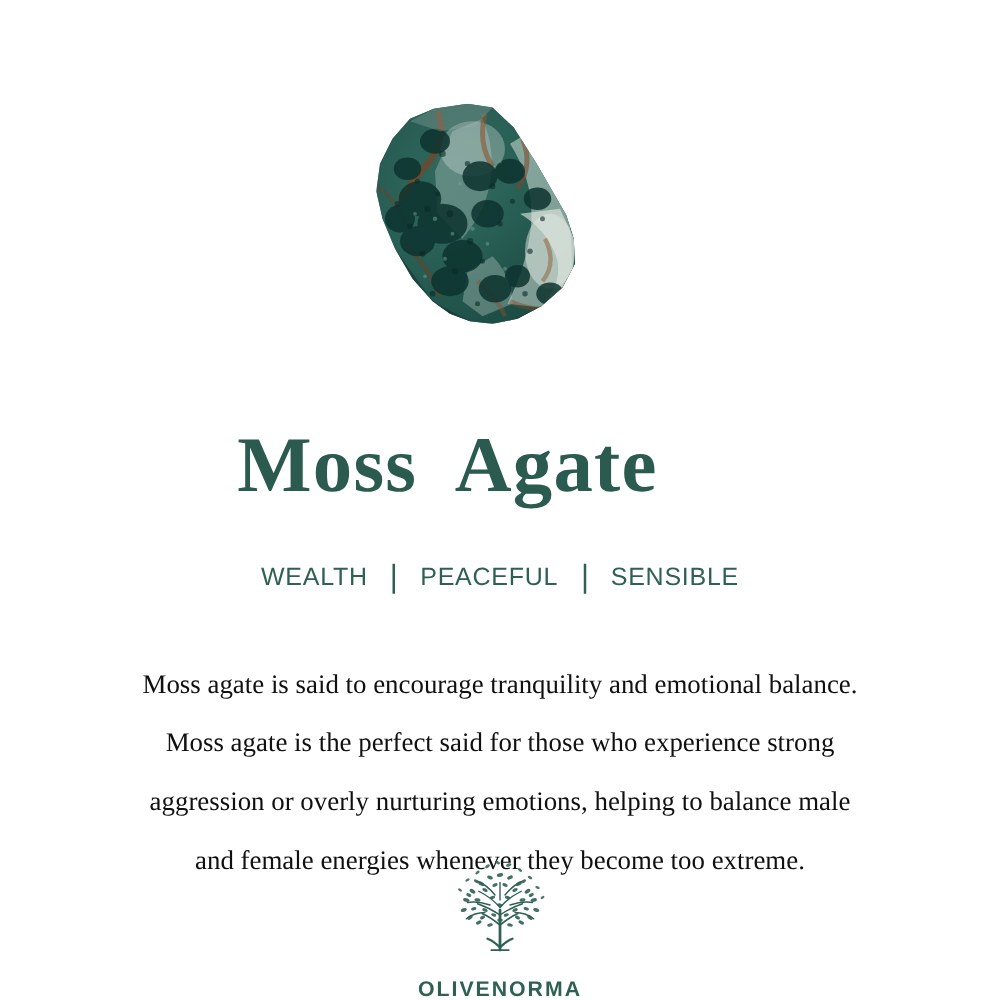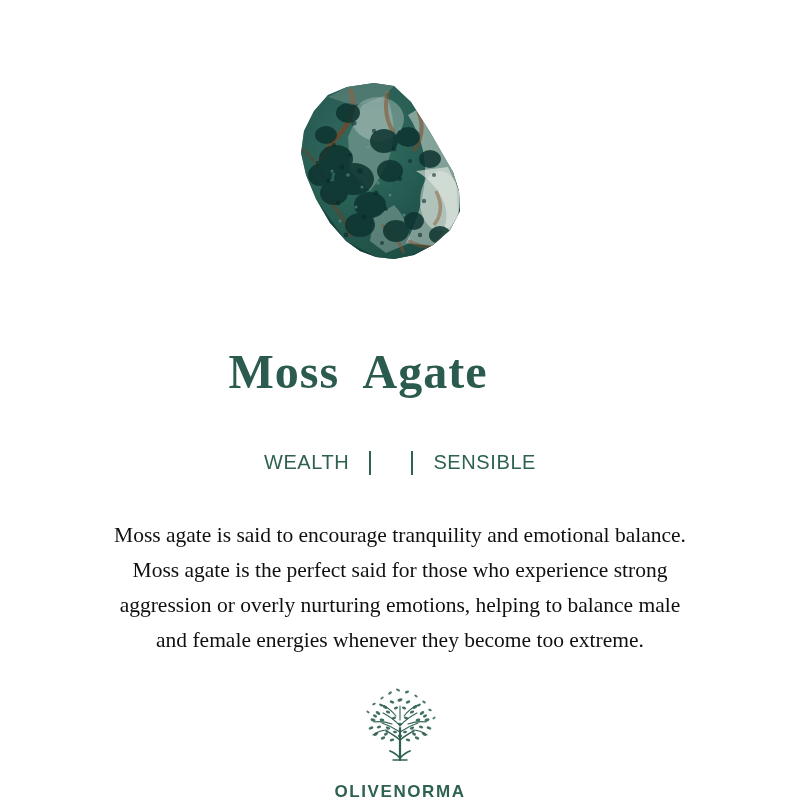--- a/index.html
+++ b/index.html
@@ -38,21 +38,21 @@
 
   
   .title {
     position: absolute;
     left: 0;
     top: 336px;
     width: 716px;
     text-align: center;
     font-family: "Liberation Serif", serif;
     font-weight: bold;
-    font-size: 48px;
+    font-size: 63px;
     line-height: 72px;
     letter-spacing: 1px;
     color: #2a5b4e;
     white-space: pre;
   }
 
   
   .keywords {
     position: absolute;
     left: 0;
@@ -87,21 +87,21 @@
     left: 40px;
     top: 518px;
     width: 720px;
     text-align: center;
     font-family: "Liberation Serif", serif;
     font-size: 21.5px;
     line-height: 35px;
     color: #101010;
   }
   .body-copy p {
-    margin: 0;
+    margin: 12px;
     white-space: nowrap;
   }
 
   
   .logo {
     position: absolute;
     left: 0;
     top: 684px;
     width: 800px;
     display: flex;
@@ -224,20 +224,21 @@
         <path d="M40,148 L26,124 L56,166 L86,182 L104,184 L124,180 L143,170 L110,186 L70,180 Z" fill="#0a2521" opacity="0.45"></path>
       </g>
     </svg>
   </div>
 
   <div class="title">Moss  Agate</div>
 
   <div class="keywords">
     <span class="keyword">WEALTH</span>
     <span class="kw-sep"></span>
+    <span class="keyword">PEACEFUL</span>
     <span class="kw-sep"></span>
     <span class="keyword">SENSIBLE</span>
   </div>
 
   <div class="body-copy">
     <p>Moss agate is said to encourage tranquility and emotional balance.</p>
     <p>Moss agate is the perfect said for those who experience strong</p>
     <p>aggression or overly nurturing emotions, helping to balance male</p>
     <p>and female energies whenever they become too extreme.</p>
   </div>

